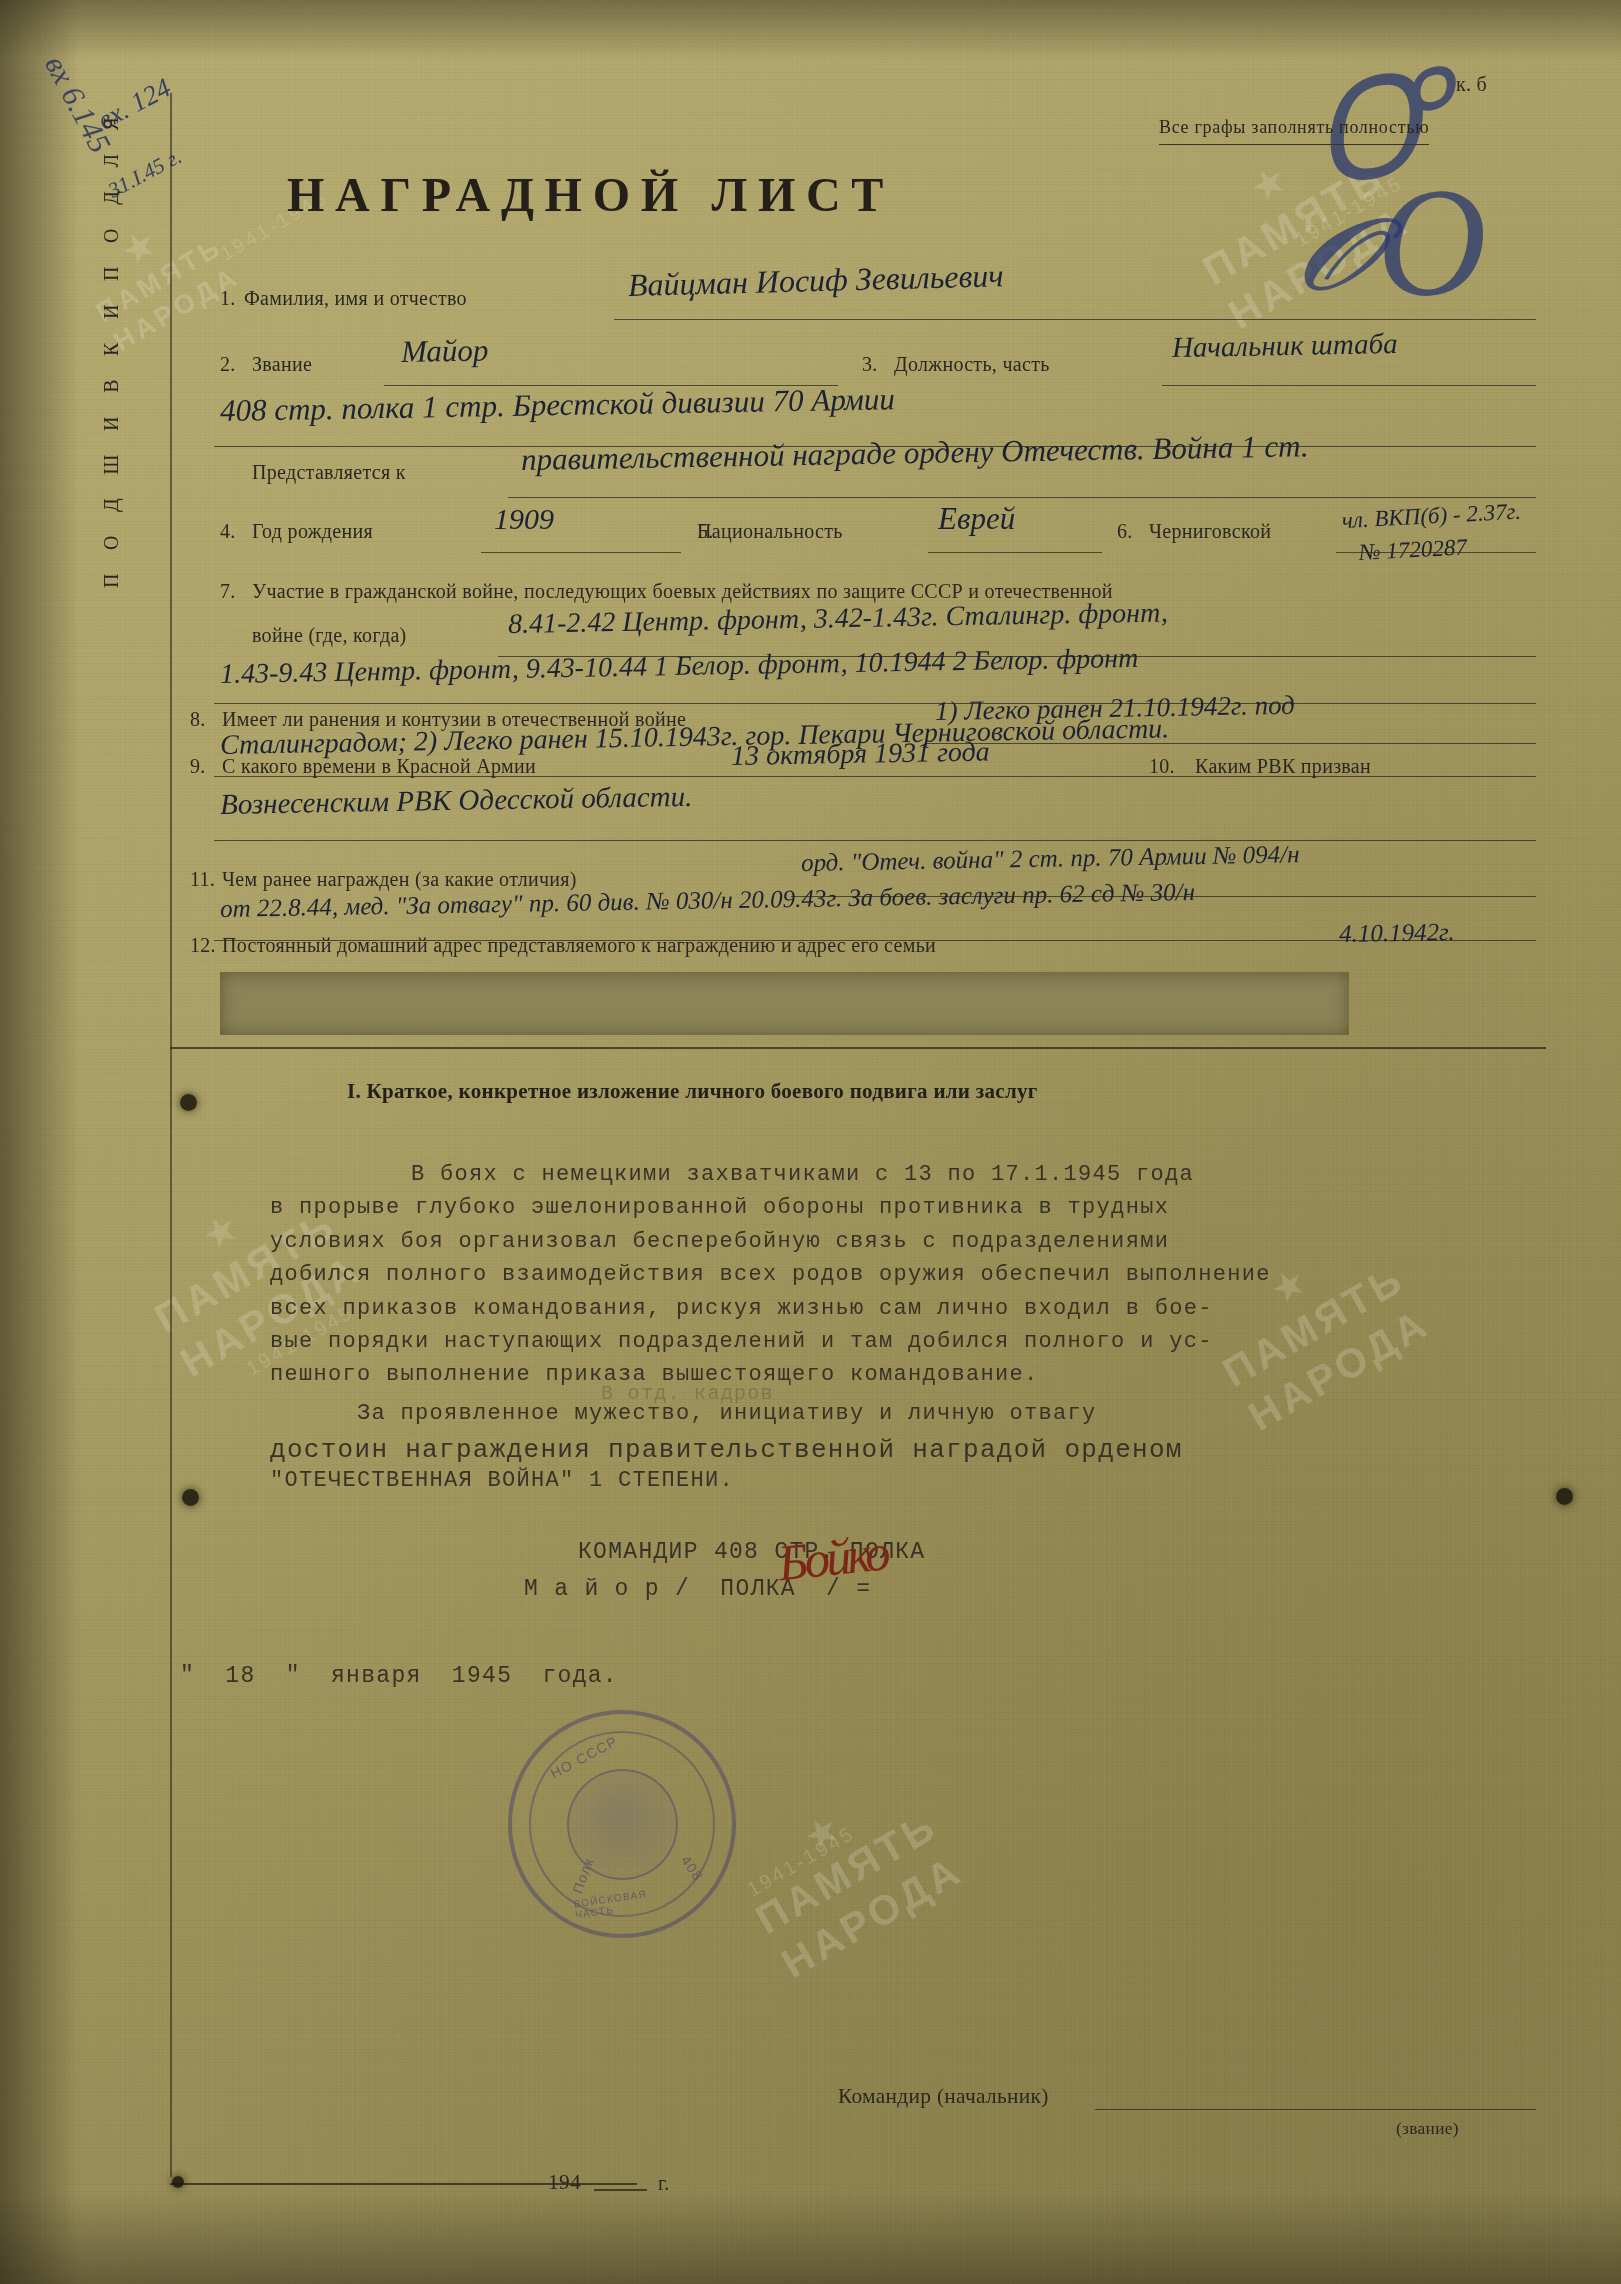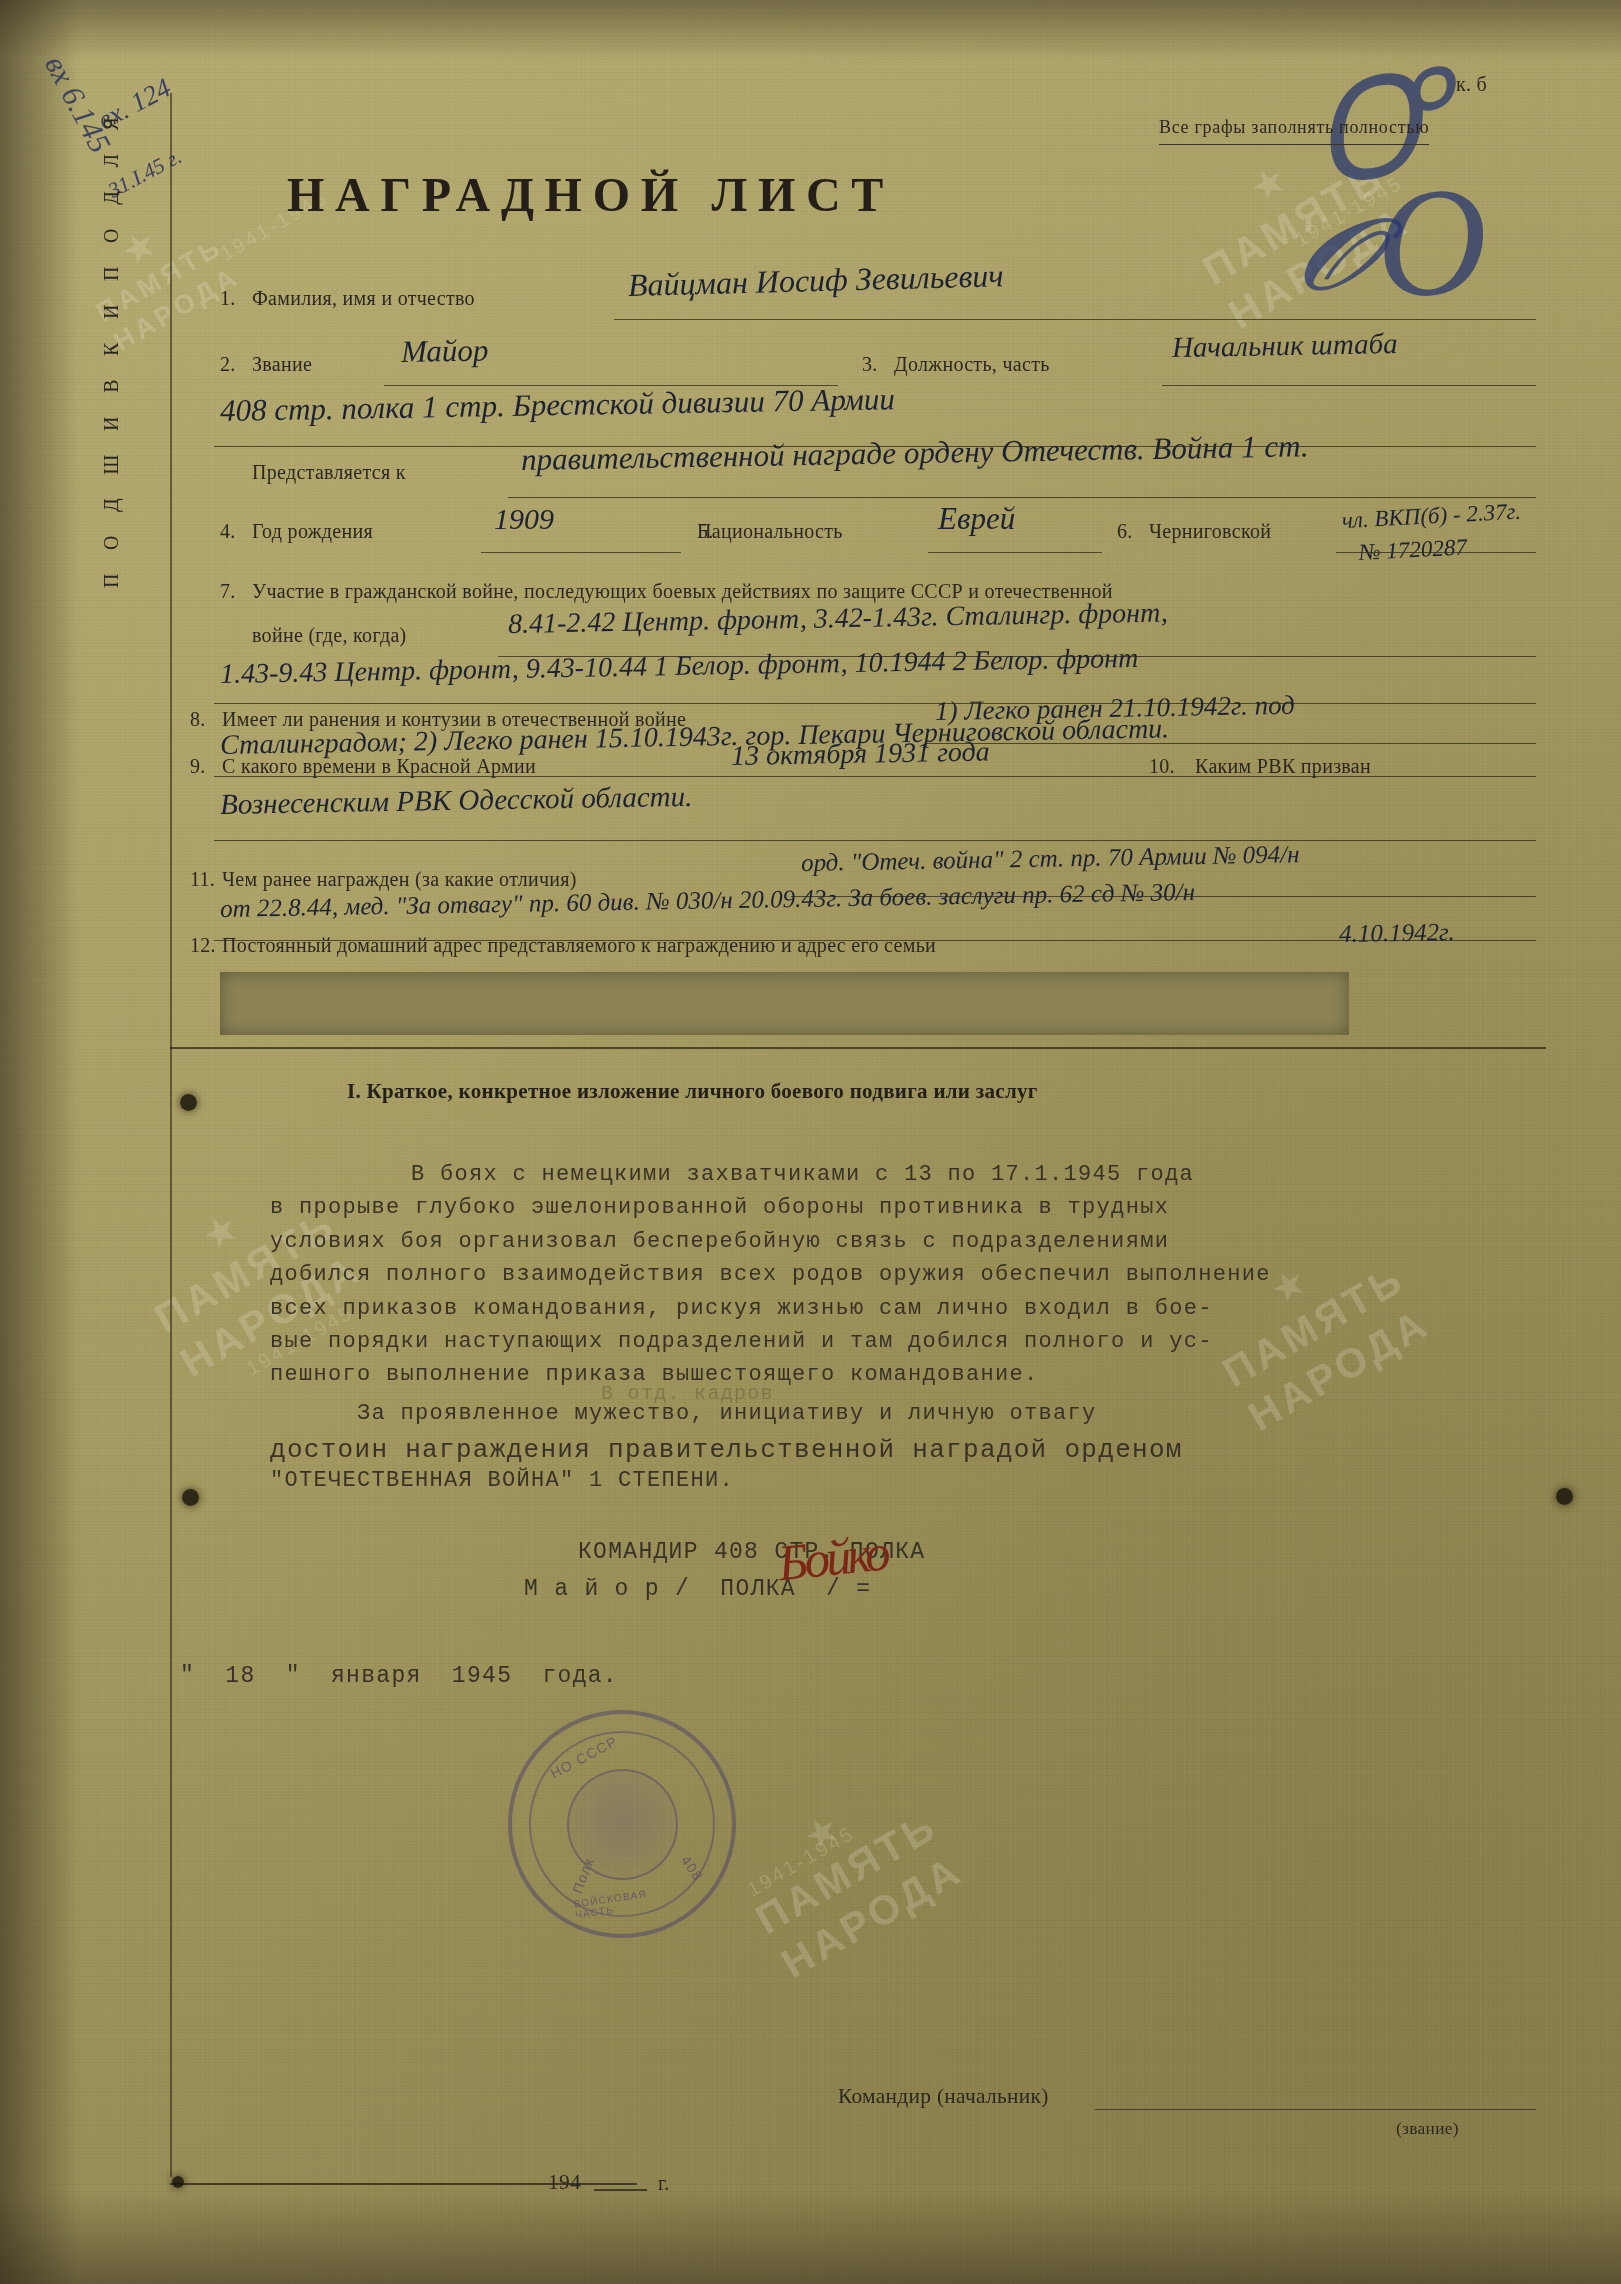--- a/index.html
+++ b/index.html
@@ -274,21 +274,21 @@
   <div class="blue-scribble" style="left:1302px; top:187px; font-size:114px; transform:rotate(10deg);">𝓞</div>
   <div class="blue-scribble" style="left:1376px; top:154px; font-size:154px; transform:rotate(-4deg);">О</div>
 
   <div class="top-note">Все  графы  заполнять  полностью</div>
   <div class="title">НАГРАДНОЙ ЛИСТ</div>
 
   <div class="vline"></div>
   <div class="vertical-left">П О Д Ш И В К И     П О Д Л Я</div>
 
   <div class="printed num-label" style="left:220px; top:287px;">1.</div>
-  <div class="printed field-label" style="left:252px; top:287px;text-align:right;">Фамилия, имя и отчество</div>
+  <div class="printed field-label" style="left:244px; top:287px;text-align:right;">Фамилия, имя и отчество</div>
   <div class="hand" style="left:628px; top:267px; font-size:32px; transform:rotate(-1.5deg);">Вайцман Иосиф Зевильевич</div>
   <div class="rule" style="left:614px; top:319px; width:922px;"></div>
 
   <div class="printed num-label" style="left:220px; top:353px;">2.</div>
   <div class="printed field-label" style="left:252px; top:353px;">Звание</div>
   <div class="hand" style="left:401px; top:334px; font-size:31px; transform:rotate(-1deg);">Майор</div>
   <div class="rule" style="left:384px; top:385px; width:454px;"></div>
 
   <div class="printed num-label" style="left:862px; top:353px;">3.</div>
   <div class="printed field-label" style="left:894px; top:353px;">Должность, часть</div>

